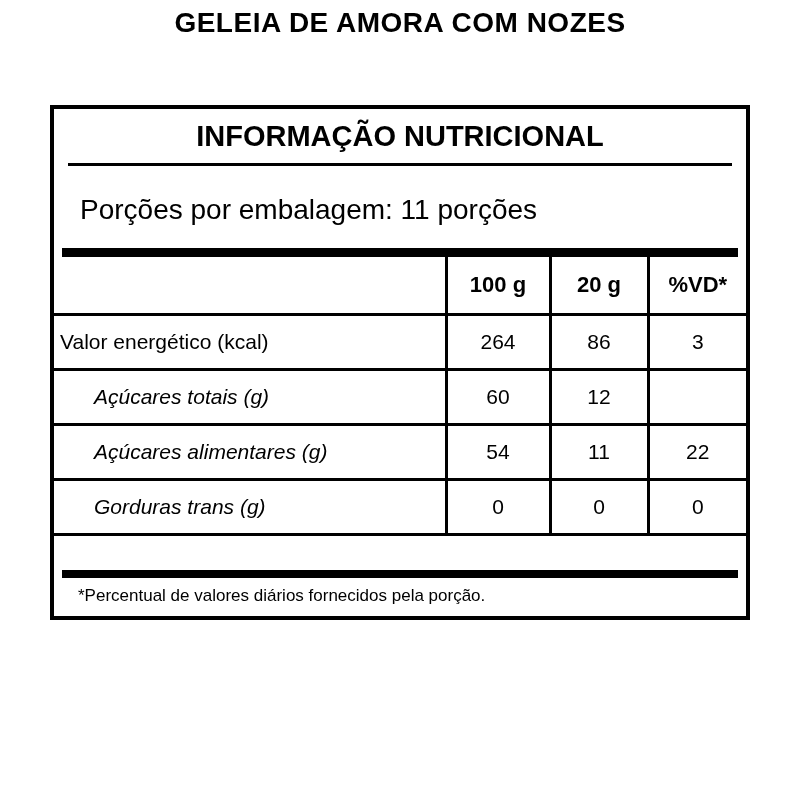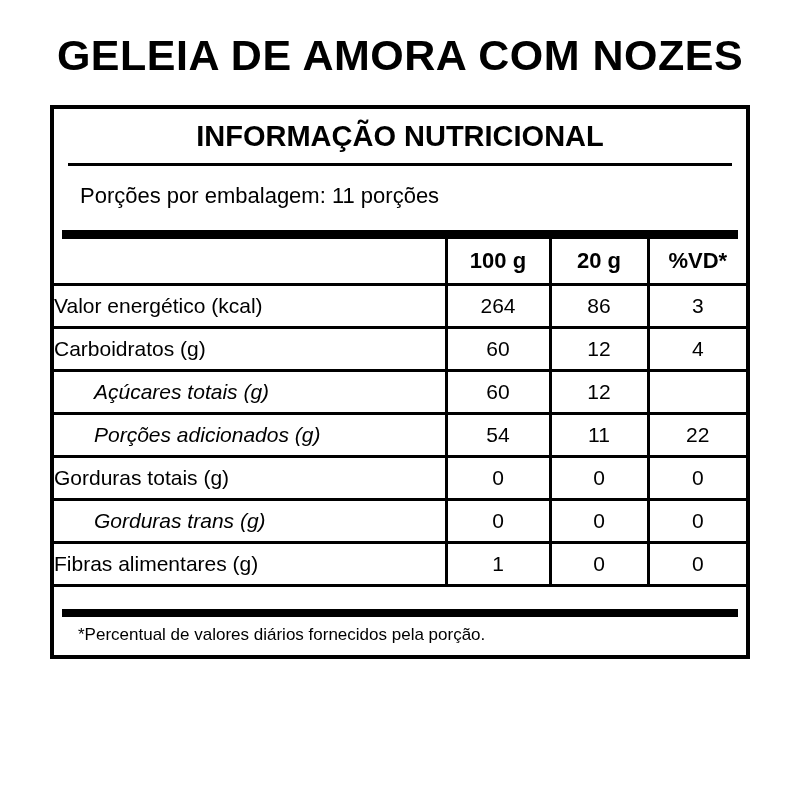--- a/index.html
+++ b/index.html
@@ -15,24 +15,24 @@
     overflow: hidden;
   }
   .page {
     width: 800px;
     height: 800px;
     position: relative;
     box-sizing: border-box;
   }
   .product-title {
     text-align: center;
-    font-size: 43px;
+    font-size: 28px;
     font-weight: bold;
     letter-spacing: 0.5px;
-    padding-top: 32px;
+    padding-top: 8px;
     line-height: 1.1;
   }
   .panel {
     position: absolute;
     left: 50px;
     top: 105px;
     width: 700px;
     border: 4px solid #000;
     box-sizing: border-box;
     background: #fff;
@@ -49,37 +49,37 @@
     height: 3px;
     background: #000;
     margin: 0 14px;
   }
   .rule-thick {
     height: 9px;
     background: #000;
     margin: 8px 8px 0 8px;
   }
   .servings {
-    padding: 14px 14px 10px 26px;
-    font-size: 22px;
+    padding: 24px 14px 10px 26px;
+    font-size: 28px;
     line-height: 1.45;
   }
   table.nut {
     width: 100%;
     border-collapse: collapse;
     font-size: 21px;
     table-layout: fixed;
   }
   table.nut col.c-name { width: 392px; }
   table.nut col.c-100  { width: 104px; }
   table.nut col.c-por  { width: 98px; }
   table.nut col.c-vd   { width: 98px; }
 
   table.nut th, table.nut td {
-    padding: 0;
+    padding: 6px;
     vertical-align: middle;
   }
   .hdr-row th {
     font-weight: bold;
     font-size: 22px;
     text-align: center;
     height: 44px;
     border-bottom: 3px solid #000;
   }
   .hdr-row th.name-col {
@@ -157,55 +157,37 @@
         </tr>
       </thead>
       <tbody>
         <tr>
           <td class="name">Valor energético (kcal)</td>
           <td class="num vsep">264</td>
           <td class="num vsep">86</td>
           <td class="num vsep">3</td>
         </tr>
         <tr>
-          <td class="name">Carboidratos (g)</td>
-          <td class="num vsep">60</td>
-          <td class="num vsep">12</td>
-          <td class="num vsep">4</td>
-        </tr>
-        <tr>
           <td class="name indent">Açúcares totais (g)</td>
           <td class="num vsep">60</td>
           <td class="num vsep">12</td>
           <td class="num vsep"></td>
         </tr>
         <tr>
-          <td class="name indent">Porções adicionados (g)</td>
+          <td class="name indent">Açúcares alimentares (g)</td>
           <td class="num vsep">54</td>
           <td class="num vsep">11</td>
           <td class="num vsep">22</td>
-        </tr>
-        <tr>
-          <td class="name">Gorduras totais (g)</td>
-          <td class="num vsep">0</td>
-          <td class="num vsep">0</td>
-          <td class="num vsep">0</td>
         </tr>
         <tr>
           <td class="name indent">Gorduras trans (g)</td>
           <td class="num vsep">0</td>
           <td class="num vsep">0</td>
           <td class="num vsep">0</td>
         </tr>
-        <tr>
-          <td class="name">Fibras alimentares (g)</td>
-          <td class="num vsep">1</td>
-          <td class="num vsep">0</td>
-          <td class="num vsep">0</td>
-        </tr>
         <tr class="spacer-row">
           <td></td>
           <td></td>
           <td></td>
           <td></td>
         </tr>
       </tbody>
     </table>
 
     <div class="footer-rule"></div>

